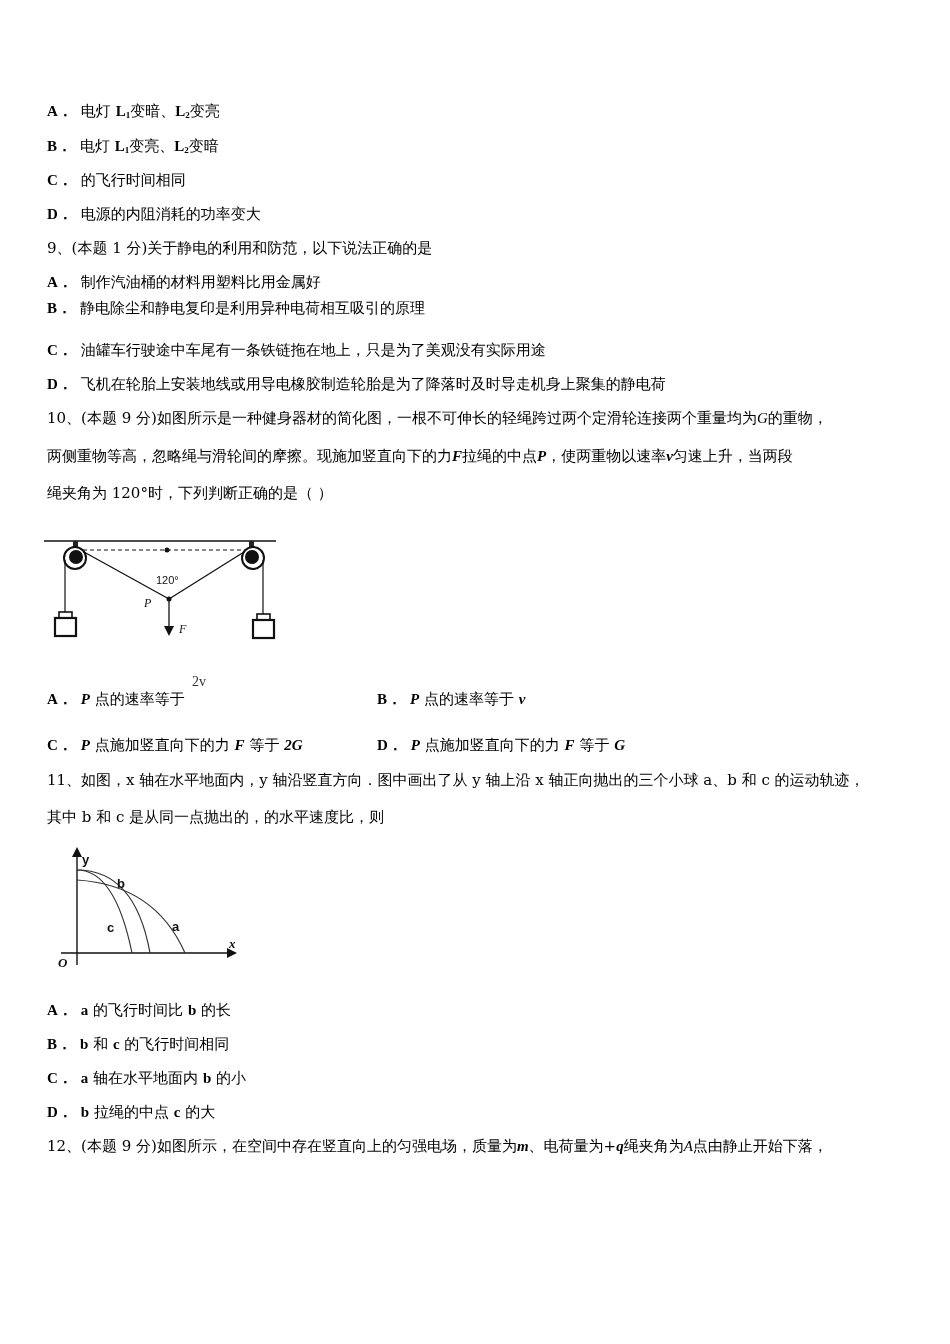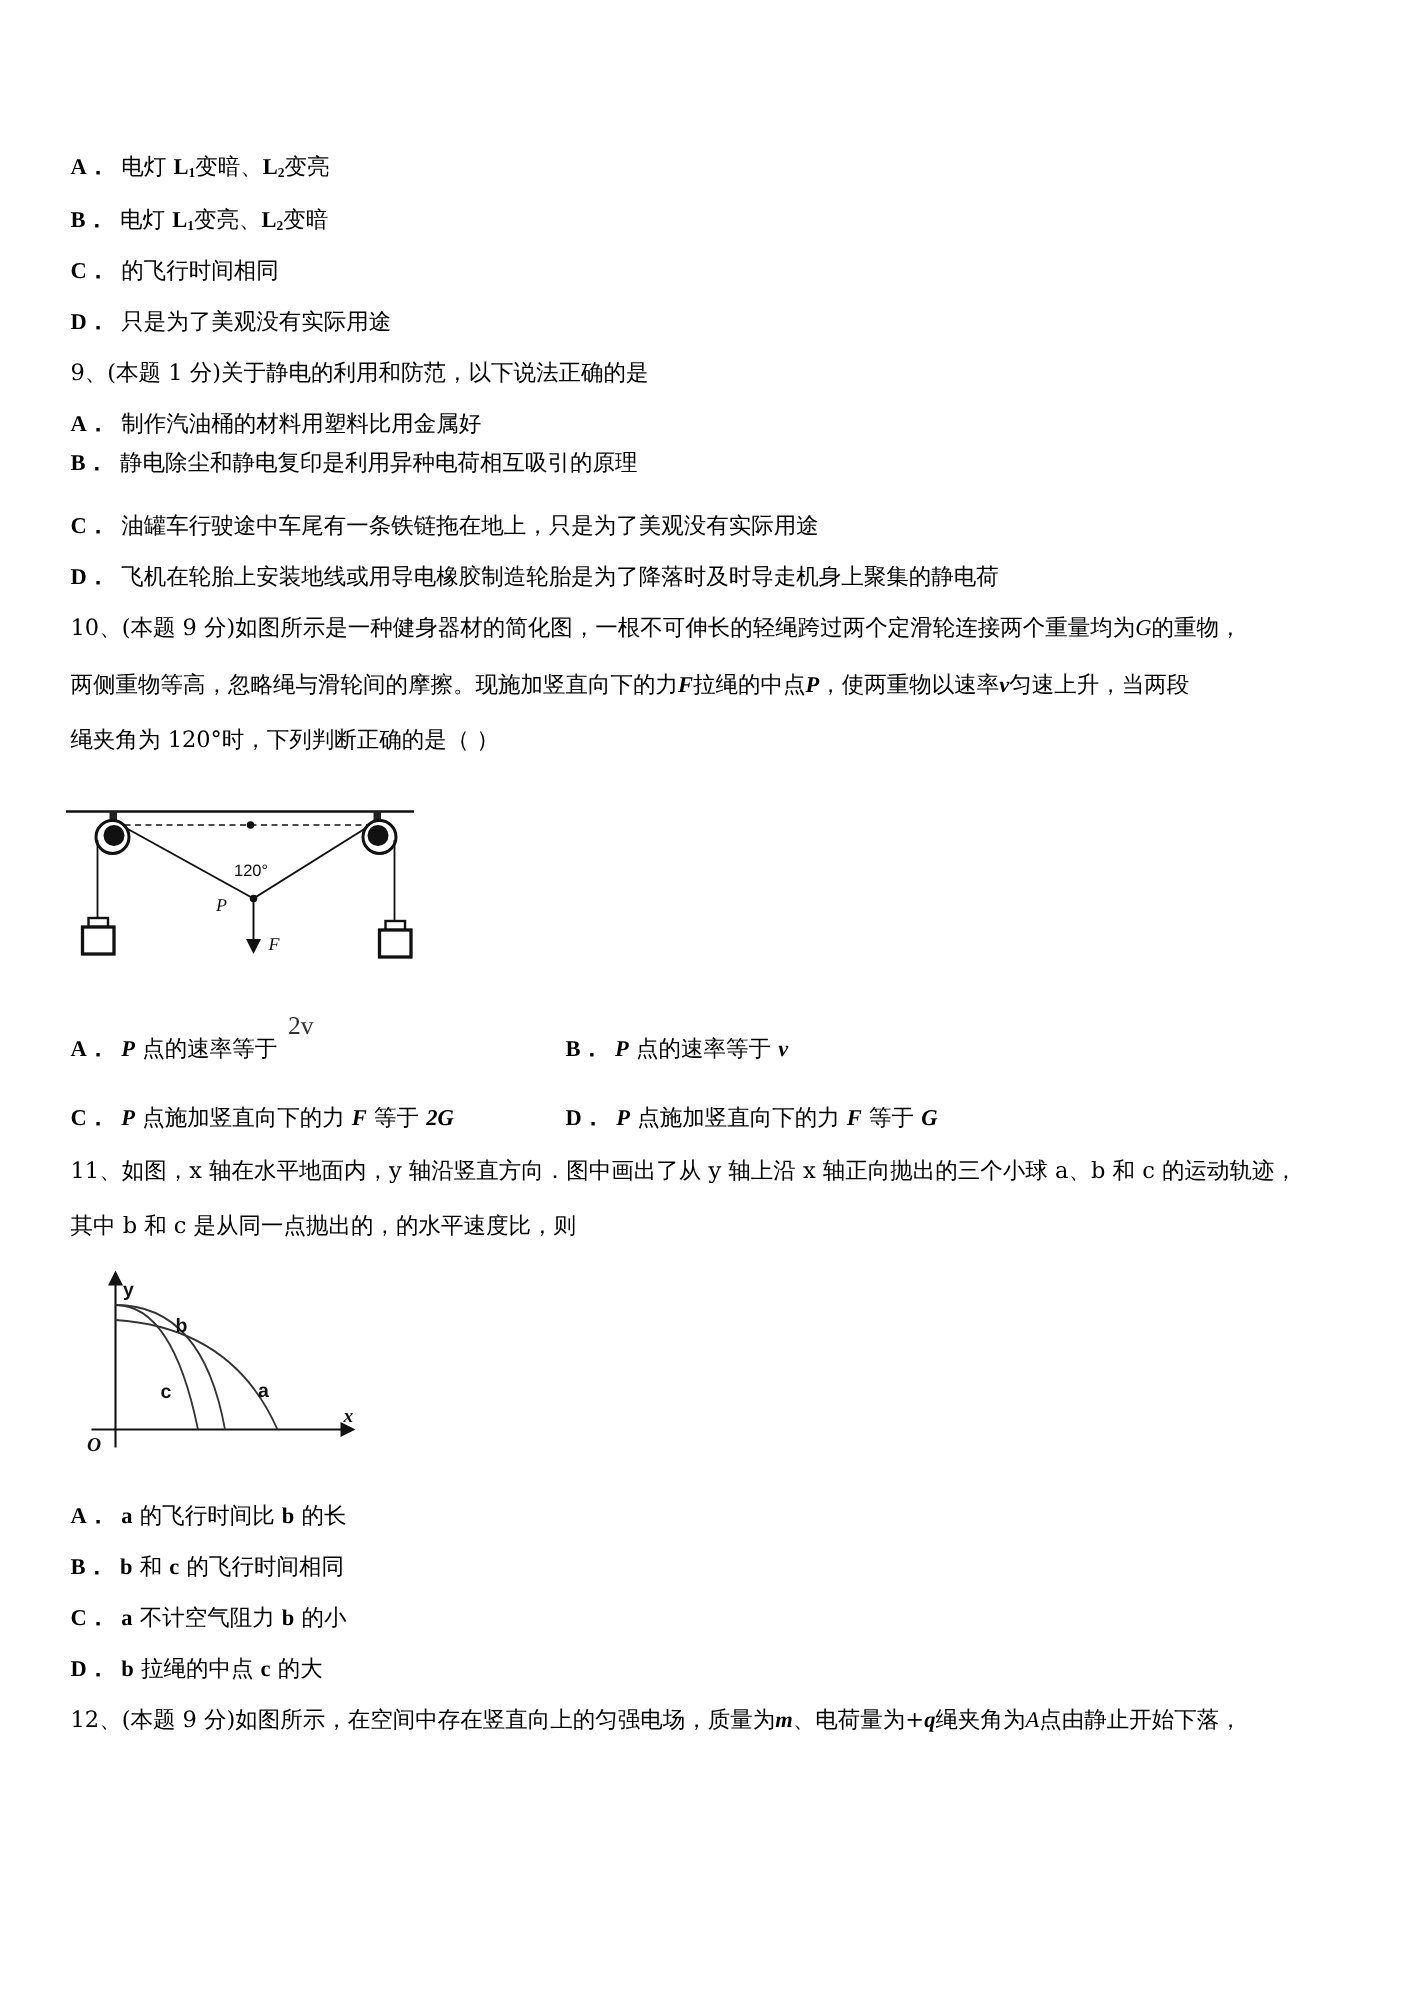--- a/index.html
+++ b/index.html
@@ -7,37 +7,37 @@
     width: 950px; height: 1344px; position: relative; overflow: hidden;
     font-family: "DejaVu Serif", "Liberation Serif", serif;
     color: #000; font-size: 15px;
   }
   .line { position: absolute; left: 47px; white-space: nowrap; line-height: 20px; }
   .lbl { font-weight: bold; font-family: "Liberation Serif", serif; margin-right: 8px; }
   .b { font-weight: bold; font-family: "Liberation Serif", serif; }
   .bi { font-weight: bold; font-style: italic; font-family: "Liberation Serif", serif; }
   .it { font-style: italic; font-family: "Liberation Serif", serif; }
   sub { font-size: 9px; vertical-align: -2px; line-height: 0; }
-  .frac { font-family: "Liberation Serif", serif; font-size: 17px; color: #333; position: absolute; }
+  .frac { font-family: "Liberation Serif", serif; font-size: 14px; color: #333; position: absolute; }
   .fig { position: absolute; }
 </style>
 </head>
 <body>
 
 <div class="line" style="top:101px">
   <span class="lbl">A．</span><span>电灯 </span><span class="b">L</span><sub class="b">1</sub><span>变暗、</span><span class="b">L</span><sub class="b">2</sub><span>变亮</span>
 </div>
 <div class="line" style="top:136px">
   <span class="lbl">B．</span><span>电灯 </span><span class="b">L</span><sub class="b">1</sub><span>变亮、</span><span class="b">L</span><sub class="b">2</sub><span>变暗</span>
 </div>
 <div class="line" style="top:170px">
   <span class="lbl">C．</span><span>的飞行时间相同</span>
 </div>
 <div class="line" style="top:204px">
-  <span class="lbl">D．</span><span>只是为了美观没有实际用途</span>
+  <span class="lbl">D．</span><span>电源的内阻消耗的功率变大</span>
 </div>
 
 <div class="line" style="top:238px">
   <span>9、</span><span>(本题 1 分)关于静电的利用和防范，以下说法正确的是</span>
 </div>
 <div class="line" style="top:272px">
   <span class="lbl">A．</span><span>制作汽油桶的材料用塑料比用金属好</span>
 </div>
 <div class="line" style="top:298px">
   <span class="lbl">B．</span><span>静电除尘和静电复印是利用异种电荷相互吸引的原理</span>
@@ -133,21 +133,21 @@
   <text x="117" y="86" font-family="Liberation Sans, sans-serif" font-weight="bold" font-size="13" fill="#111">a</text>
 </svg>
 
 <div class="line" style="top:1000px">
   <span class="lbl">A．</span><span class="b">a</span><span> 的飞行时间比 </span><span class="b">b</span><span> 的长</span>
 </div>
 <div class="line" style="top:1034px">
   <span class="lbl">B．</span><span class="b">b</span><span> 和 </span><span class="b">c</span><span> 的飞行时间相同</span>
 </div>
 <div class="line" style="top:1068px">
-  <span class="lbl">C．</span><span class="b">a</span><span> 不计空气阻力 </span><span class="b">b</span><span> 的小</span>
+  <span class="lbl">C．</span><span class="b">a</span><span> 轴在水平地面内 </span><span class="b">b</span><span> 的小</span>
 </div>
 <div class="line" style="top:1102px">
   <span class="lbl">D．</span><span class="b">b</span><span> 拉绳的中点 </span><span class="b">c</span><span> 的大</span>
 </div>
 
 <div class="line" style="top:1136px">
   <span>12、</span><span>(本题 9 分)如图所示，在空间中存在竖直向上的匀强电场，质量为</span><span class="bi">m</span><span>、电荷量为+</span><span class="bi">q</span><span>绳夹角为</span><span class="it">A</span><span>点由静止开始下落，</span>
 </div>
 
 </body></html>

